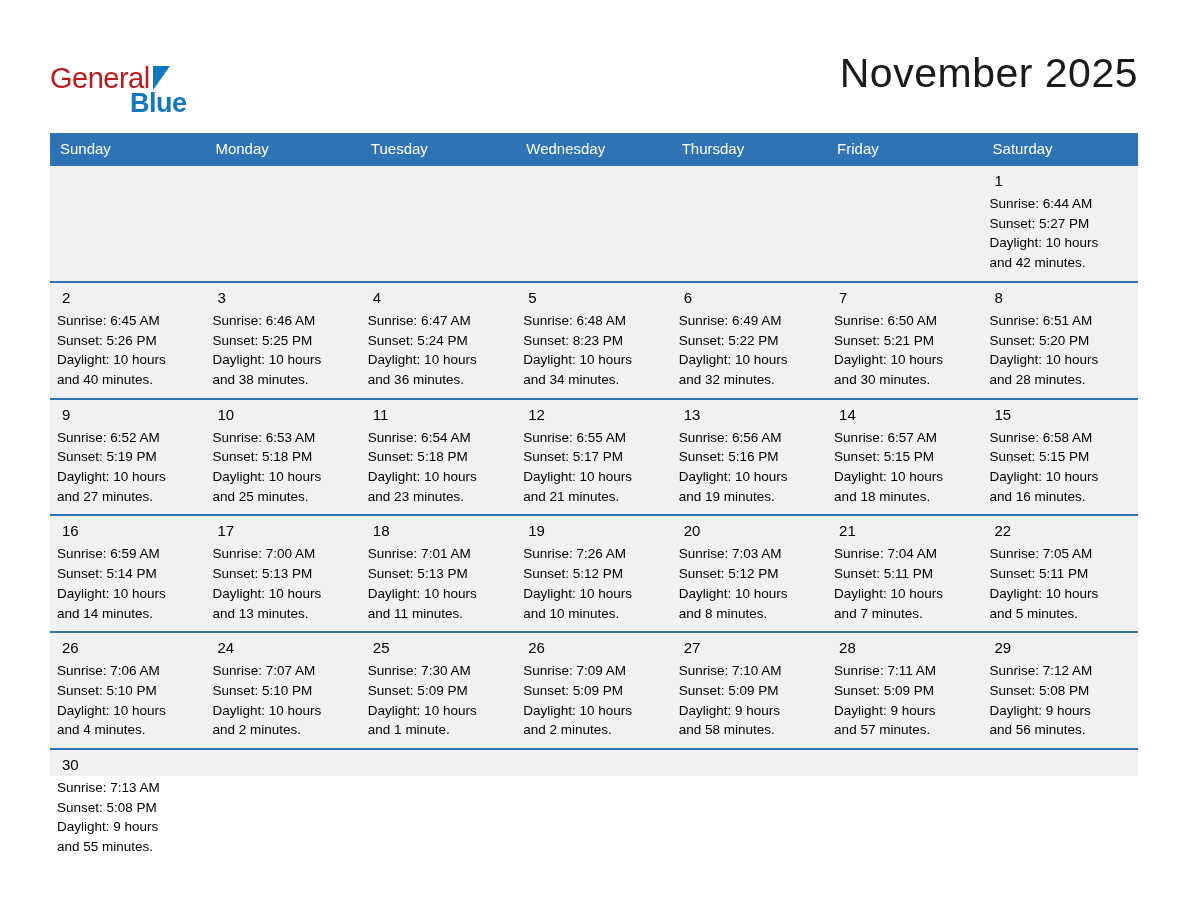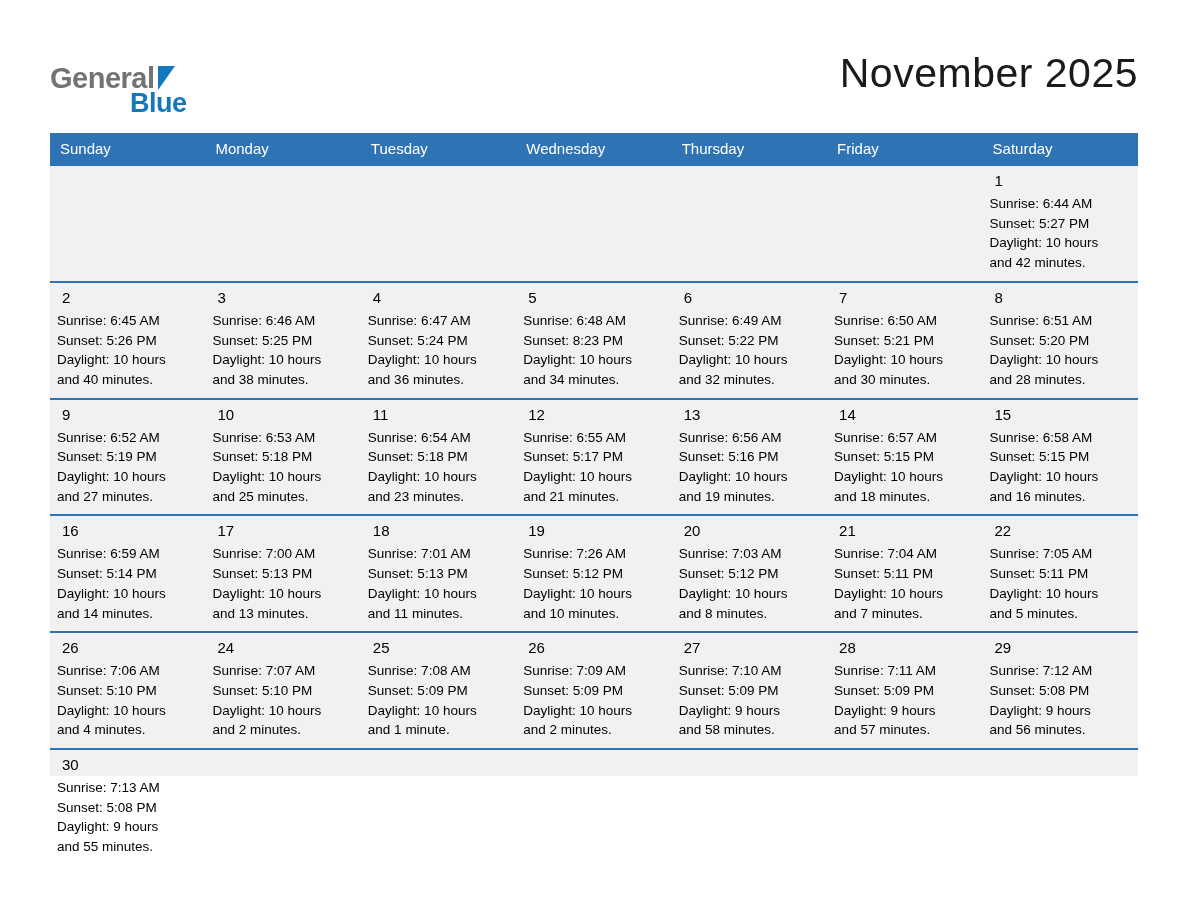--- a/index.html
+++ b/index.html
@@ -15,21 +15,21 @@
   
   .top {
     display: flex;
     justify-content: space-between;
     align-items: flex-start;
     padding: 50px 50px 16px 50px;
   }
   .logo { line-height: 1; padding-top: 14px; }
   .logo-row { display: flex; align-items: flex-start; }
   .logo-general {
-    font-size: 29px; font-weight: 700; color: #737373;
+    font-size: 29px; font-weight: 400; color: #b91c1c;
     letter-spacing: -0.5px;
   }
   .logo-triangle {
     display: inline-block;
     width: 0; height: 0;
     border-left: 17px solid #1478BE;
     border-bottom: 24px solid transparent;
     margin-left: 3px; margin-top: 2px;
   }
   .logo-blue {
@@ -297,21 +297,21 @@
           </td>
           <td>
             <div class="day-num">24</div>
             <div class="day-line">Sunrise: 7:07 AM</div>
             <div class="day-line">Sunset: 5:10 PM</div>
             <div class="day-line">Daylight: 10 hours</div>
             <div class="day-line">and 2 minutes.</div>
           </td>
           <td>
             <div class="day-num">25</div>
-            <div class="day-line">Sunrise: 7:08 AM</div>
+            <div class="day-line">Sunrise: 7:30 AM</div>
             <div class="day-line">Sunset: 5:09 PM</div>
             <div class="day-line">Daylight: 10 hours</div>
             <div class="day-line">and 1 minute.</div>
           </td>
           <td>
             <div class="day-num">26</div>
             <div class="day-line">Sunrise: 7:09 AM</div>
             <div class="day-line">Sunset: 5:09 PM</div>
             <div class="day-line">Daylight: 10 hours</div>
             <div class="day-line">and 2 minutes.</div>

